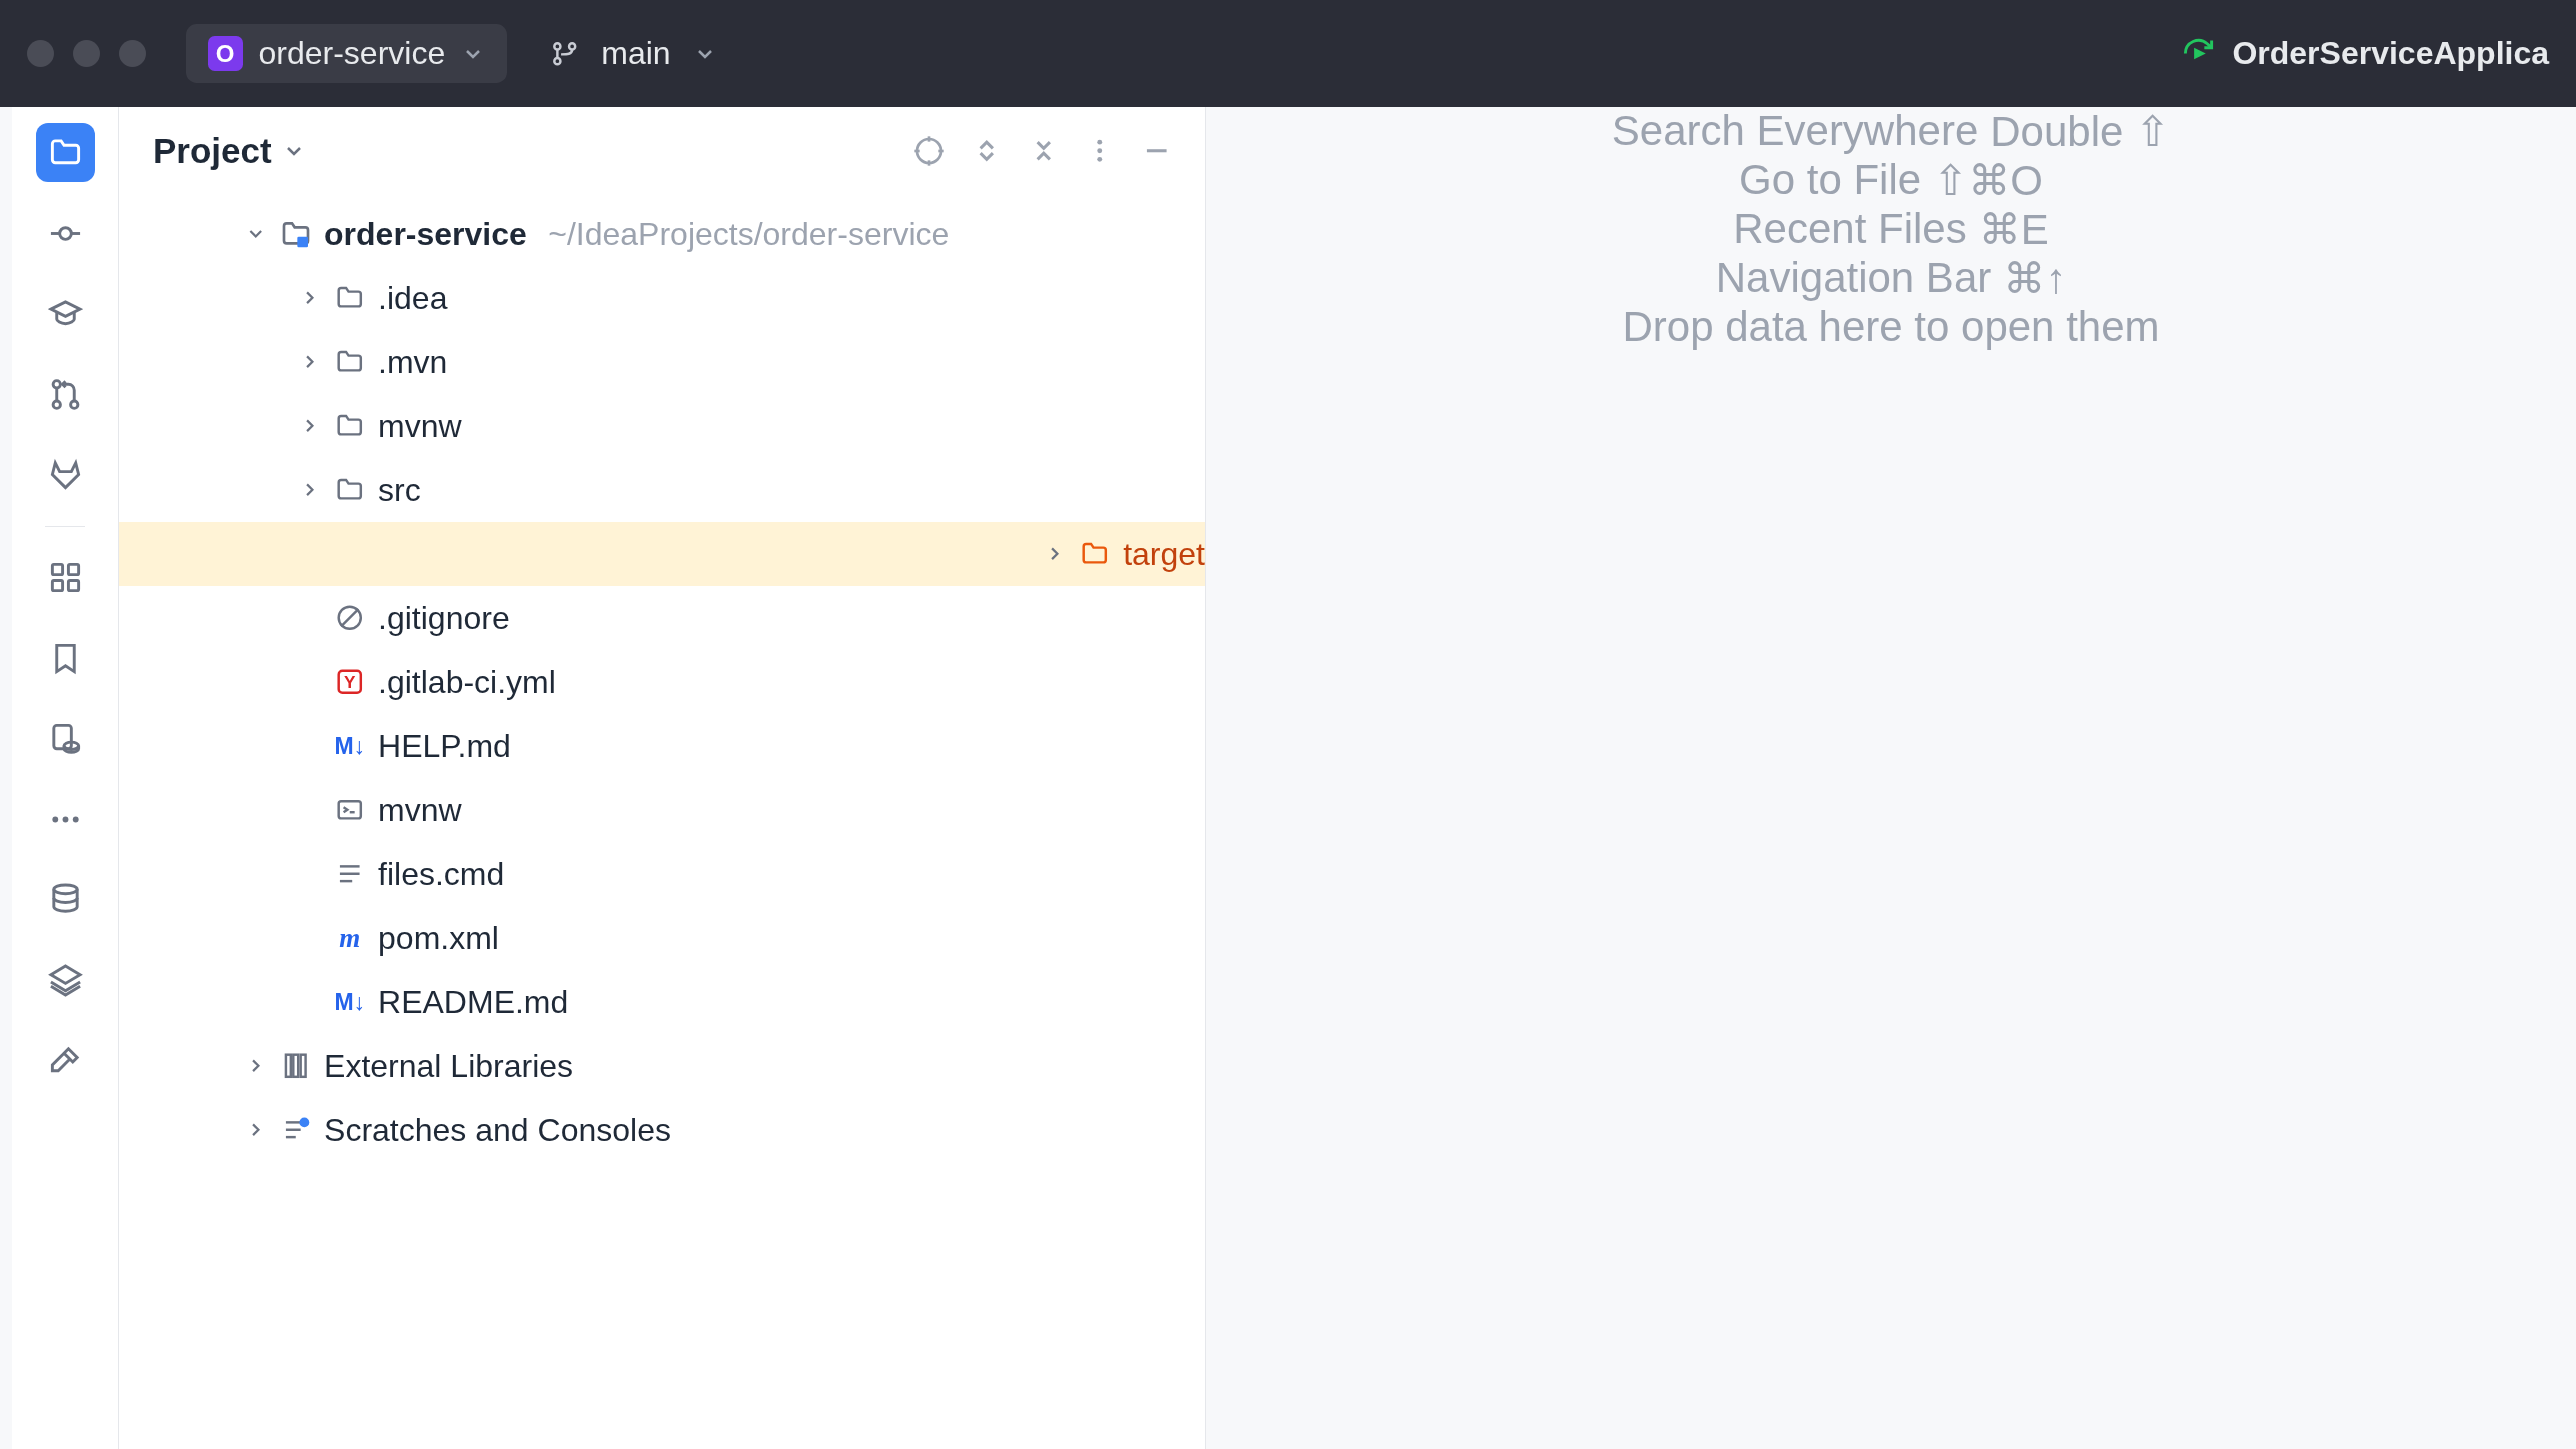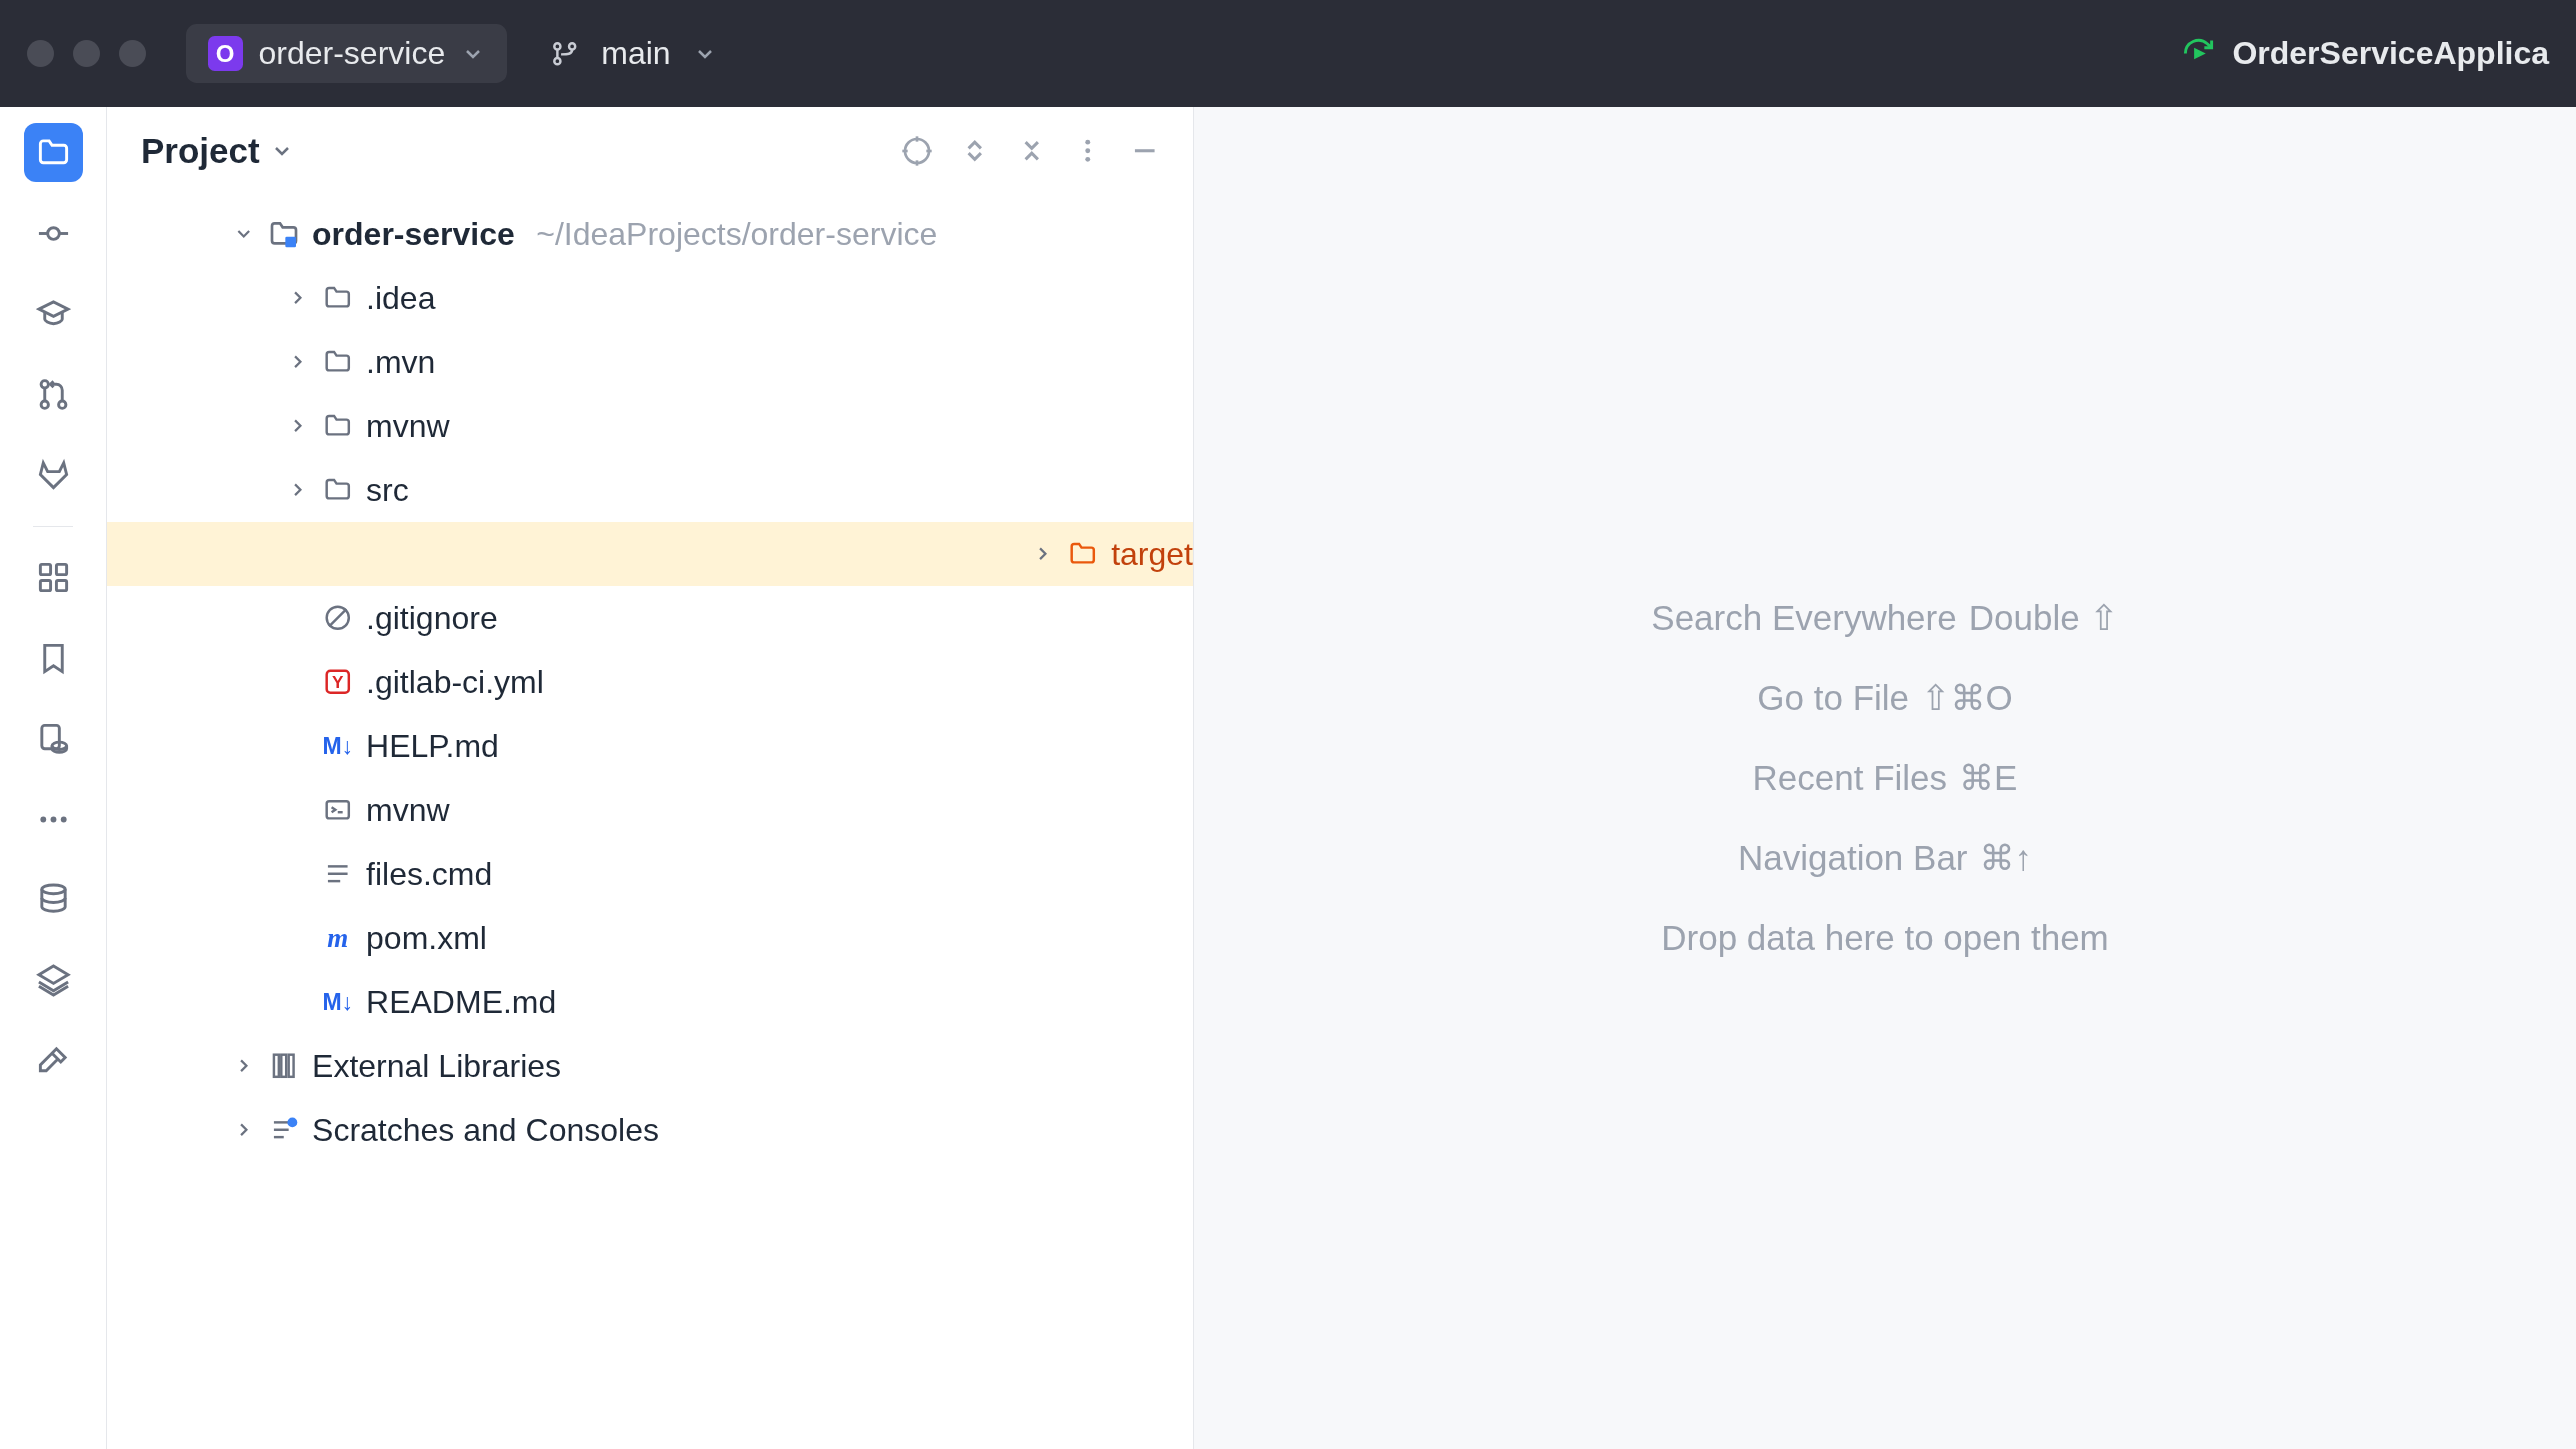--- a/index.html
+++ b/index.html
@@ -10,21 +10,21 @@
 .traffic-lights { display: flex; gap: 19px; margin-right: 40px; }
 .traffic-light { width: 27px; height: 27px; border-radius: 50%; background: #4a4c56; }
 .project-chip { display: flex; align-items: center; background: #3a3c46; border-radius: 10.7px; padding: 10.7px 21.5px; gap: 16px; margin-right: 27px; }
 .project-chip-icon { width: 35px; height: 35px; background: #7c3aed; border-radius: 6.7px; display: flex; align-items: center; justify-content: center; color: #fff; font-weight: 700; font-size: 24px; }
 .project-chip-name { font-size: 32px; color: #e8eaed; }
 .branch-chip { display: flex; align-items: center; gap: 22px; padding: 10.7px 16px; }
 .branch-name { font-size: 32px; color: #e8eaed; }
 .titlebar-right { margin-left: auto; display: flex; align-items: center; gap: 16px; font-size: 32px; color: #e8eaed; font-weight: 600; }
 
 
-.main { display: flex; height: calc(1449px - 107px); }
+.main { display: flex; height: calc(1449px - 107px); padding-left: 12px; }
 .left-rail { width: 107px; background: #fff; border-right: 1.3px solid #e5e7eb; display: flex; flex-direction: column; align-items: center; padding-top: 16px; gap: 21.5px; }
 .rail-btn { width: 59px; height: 59px; border-radius: 12px; display: flex; align-items: center; justify-content: center; color: #6b7280; }
 .rail-btn.active { background: #3b82f6; color: #fff; }
 .rail-sep { width: 40px; height: 1.3px; background: #e5e7eb; }
 
 
 .project-panel { width: 1087px; background: #fff; border-right: 1.3px solid #e5e7eb; display: flex; flex-direction: column; }
 .panel-header { height: 87px; display: flex; align-items: center; padding: 0 34px; border-bottom: 0; }
 .panel-title { font-size: 35px; font-weight: 700; color: #1f2937; display: flex; align-items: center; gap: 10.7px; }
 .panel-actions { margin-left: auto; display: flex; gap: 27px; color: #9ca3af; }
@@ -37,21 +37,21 @@
 .tree-indent { display: inline-block; }
 .chev { width: 24px; height: 24px; display: flex; align-items: center; justify-content: center; color: #6b7280; }
 .chev.blank { visibility: hidden; }
 .ficon { width: 35px; height: 35px; display: flex; align-items: center; justify-content: center; flex-shrink: 0; }
 .node-name { white-space: nowrap; }
 .node-name.bold { font-weight: 700; }
 .node-path { color: #9ca3af; margin-left: 10.7px; }
 .node-name.orange { color: #c2410c; }
 
 
-.editor { flex: 1; display: flex; flex-direction: column; align-items: center; justify-content: center; color: #9ca3af; font-size: 35px; gap: 40px; }
+.editor { flex: 1; display: flex; flex-direction: column; align-items: center; justify-content: flex-start; color: #9ca3af; font-size: 42px; }
 .shortcut-line { display: flex; gap: 12px; }
 
 
 svg { display: block; }
 </style>
 </head>
 <body>
 
 <div class="titlebar">
   <div class="traffic-lights">

